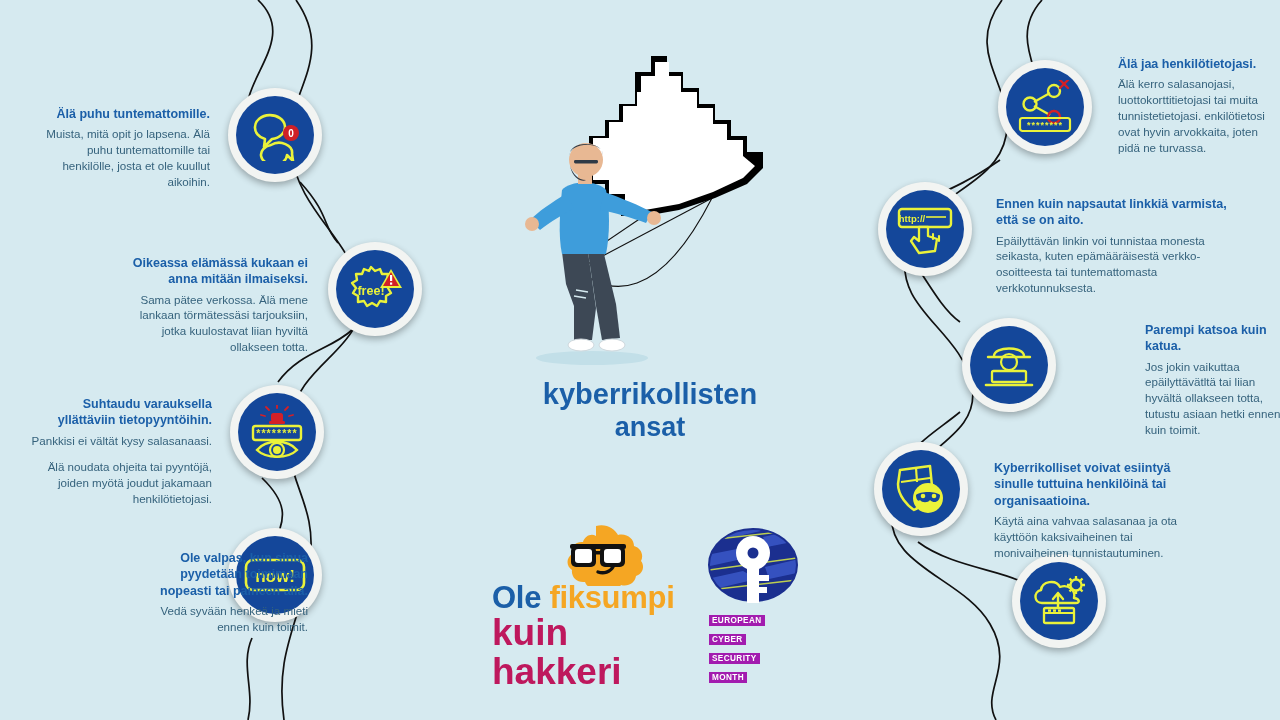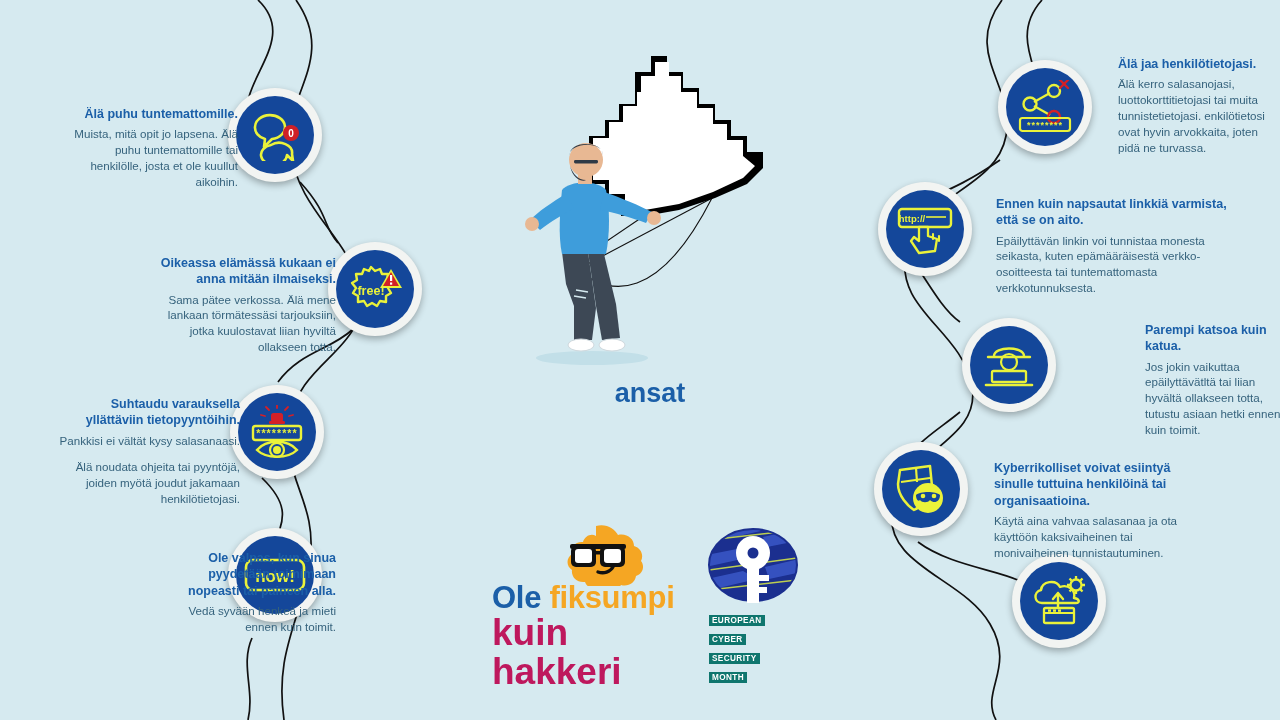--- a/index.html
+++ b/index.html
@@ -31,21 +31,21 @@
   .tb{position:absolute;color:#2a5b78;}
   .tb .hd{
     color:#1b5fa8;font-weight:bold;font-size:12.5px;line-height:1.30;
     margin:0 0 4px 0;
   }
   .tb .bd{
     color:#35627c;font-size:11.6px;line-height:1.38;margin:0;
   }
   .tb .bd + .bd{margin-top:11px;}
   .tb.right{text-align:left;}
-  .tb.left{text-align:right;margin-left:28px;}
+  .tb.left{text-align:right;}
 
   
   #title{
     position:absolute;left:470px;top:378px;width:360px;text-align:center;
     color:#1b5fa8;line-height:1.17;
   }
   #title .l1{font-size:27px;font-weight:normal;display:block;}
   #title .l2{font-size:29px;font-weight:bold;display:block;}
   #title .l3{font-size:27px;font-weight:bold;display:block;}
 
@@ -54,21 +54,21 @@
   #olelogo .words{position:absolute;left:0;top:58px;width:200px;}
   #olelogo .w1{font-size:31px;font-weight:bold;letter-spacing:-.3px;line-height:1.0;}
   #olelogo .w1 .ole{color:#1b5fa8;}
   #olelogo .w1 .fik{color:#f5a623;}
   #olelogo .w2{font-size:37px;font-weight:bold;color:#be185d;line-height:1.05;margin-top:1px;}
 
   
   #ecsm{position:absolute;left:707px;top:527px;width:96px;height:122px;}
   #ecsm .lines{position:absolute;left:2px;top:82px;width:92px;}
   #ecsm .lines div{
-    display:inline-block;background:#0f766e;color:#fff;font-size:8.2px;
+    display:inline-block;background:#a21caf;color:#fff;font-size:8.2px;
     font-weight:bold;letter-spacing:.4px;padding:1px 3px 1px 3px;margin-bottom:2px;
     font-family:"Liberation Sans",sans-serif;
   }
 
   
   #kite{position:absolute;left:470px;top:40px;width:340px;height:340px;}
 </style>
 </head>
 <body>
 
@@ -139,20 +139,21 @@
         <rect x="108" y="132" width="14" height="12" fill="#e8b893"></rect>
         <circle cx="116" cy="120" r="17" fill="#e8b893"></circle>
         <path d="M99,116 C99,102 134,100 133,116 C133,108 126,104 116,104 C106,104 100,108 99,116 Z" fill="#2f3a46"></path>
         <path d="M100,126 C103,140 113,142 116,140 C108,140 103,134 100,126 Z" fill="#2f3a46"></path>
         <rect x="104" y="120" width="24" height="3.4" rx="1.4" fill="#2f3a46"></rect>
       </g>
     </svg>
   </div>
 
   <div id="title">
+    <span class="l2">kyberrikollisten</span>
     <span class="l3">ansat</span>
   </div>
 
   <div id="olelogo">
     <svg width="200" height="62" viewBox="0 0 200 62">
       <path d="M104,2 c10,-3 19,3 22,9 c9,-2 16,4 16,11 c7,2 10,9 7,15
                c4,5 2,13 -5,15 c-1,7 -8,11 -15,9 c-4,6 -13,7 -19,2
                c-7,4 -15,1 -17,-5 c-8,1 -14,-5 -13,-12
                c-6,-4 -6,-12 0,-16 c-2,-7 4,-13 11,-12 c2,-6 8,-9 13,-6 Z" fill="#f5a623"></path>
       <g>

